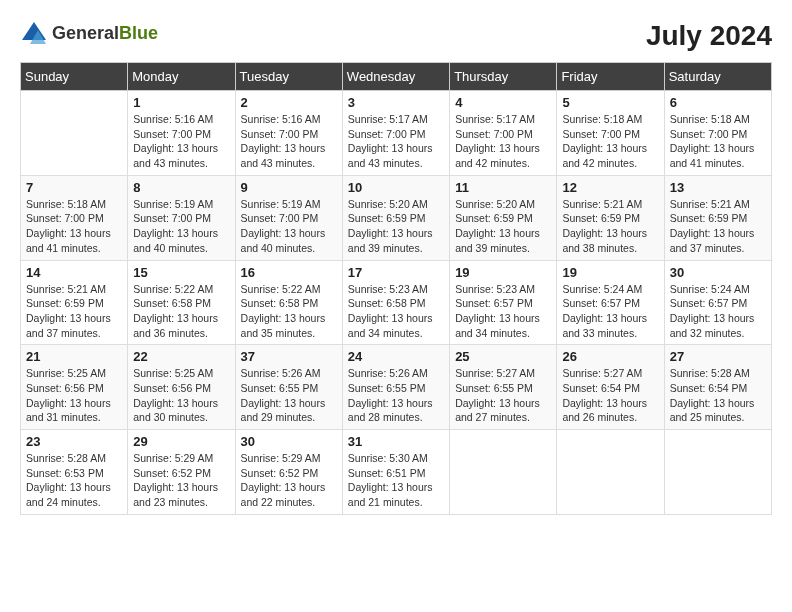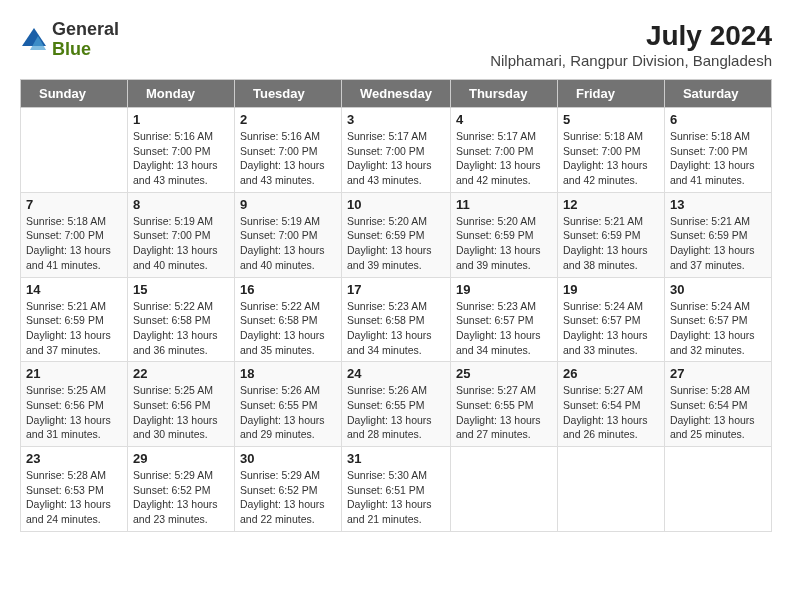--- a/index.html
+++ b/index.html
@@ -15,21 +15,21 @@
       justify-content: space-between;
       align-items: flex-start;
       margin-bottom: 10px;
     }
     .logo {
       display: flex;
       align-items: center;
     }
     .logo-text {
       display: flex;
-      flex-direction: column;
+      flex-direction: row;
       line-height: 1.1;
     }
     .logo-general {
       font-size: 18px;
       font-weight: bold;
       color: #333;
     }
     .logo-blue {
       font-size: 18px;
       font-weight: bold;
@@ -51,26 +51,26 @@
     .location {
       font-size: 15px;
       color: #444;
     }
     .calendar {
       width: 100%;
       border-collapse: collapse;
       font-size: 11px;
     }
     .calendar th {
-      background-color: #737373;
+      background-color: #404040;
       color: white;
-      padding: 6px 18px;
+      padding: 6px 4px;
       text-align: left;
       font-size: 13px;
-      font-weight: bold;
+      font-weight: normal;
       border: 1px solid #ccc;
     }
     .calendar td {
       vertical-align: top;
       padding: 4px 5px;
       border: 1px solid #ddd;
       width: 107px;
       min-height: 70px;
       background: #fff;
     }
@@ -102,21 +102,20 @@
       <polygon points="14,2 26,20 2,20" fill="#1a5fa8"></polygon>
       <polygon points="18,10 26,24 10,24" fill="#4a9fd4" opacity="0.7"></polygon>
     </svg>
     <div class="logo-text">
       <span class="logo-general">General</span>
       <span class="logo-blue">Blue</span>
     </div>
   </div>
   <div class="title-area">
     <div class="month-year">July 2024</div>
-    <div class="location">Nilphamari, Rangpur Division, Bangladesh</div>
   </div>
 </div>
 
 <table class="calendar">
   <thead>
     <tr>
     <th>Sunday</th>
         <th>Monday</th>
         <th>Tuesday</th>
         <th>Wednesday</th>
@@ -282,21 +281,21 @@
 and 31 minutes.</div>
         </td>
         <td>
           <span class="day-num">22</span>
           <div class="day-info" style="white-space: pre-line;">Sunrise: 5:25 AM
 Sunset: 6:56 PM
 Daylight: 13 hours
 and 30 minutes.</div>
         </td>
         <td>
-          <span class="day-num">18</span>
+          <span class="day-num">37</span>
           <div class="day-info" style="white-space: pre-line;">Sunrise: 5:26 AM
 Sunset: 6:55 PM
 Daylight: 13 hours
 and 29 minutes.</div>
         </td>
         <td>
           <span class="day-num">24</span>
           <div class="day-info" style="white-space: pre-line;">Sunrise: 5:26 AM
 Sunset: 6:55 PM
 Daylight: 13 hours

